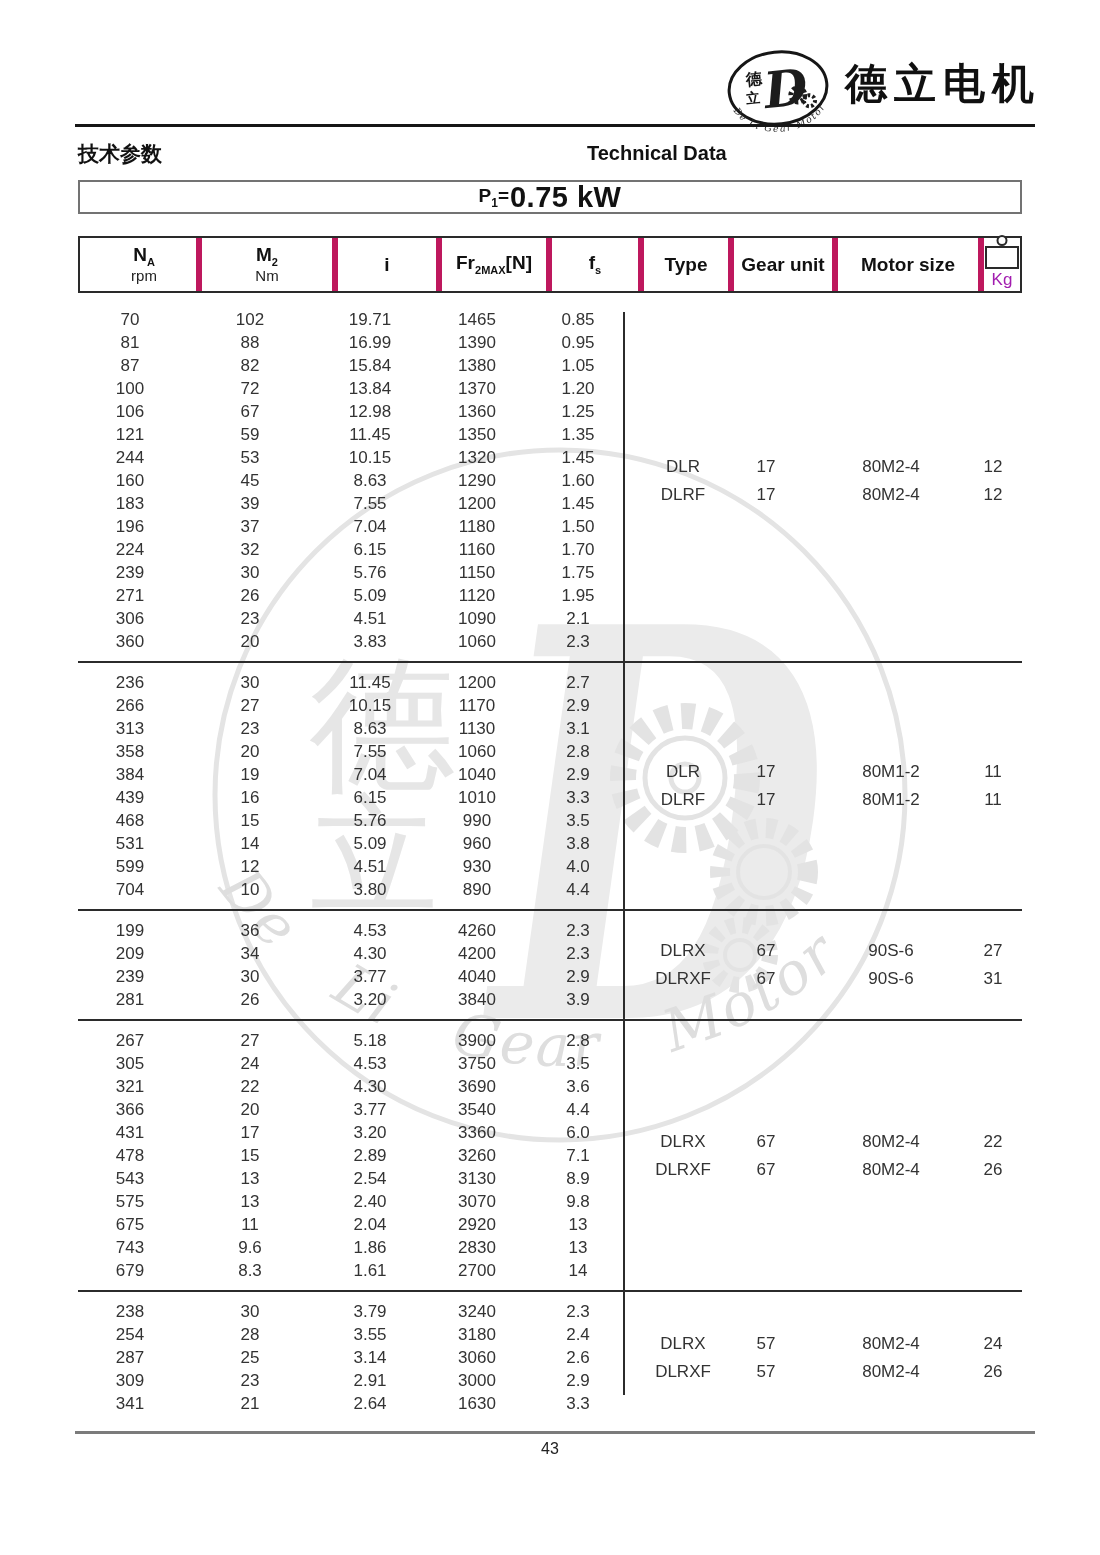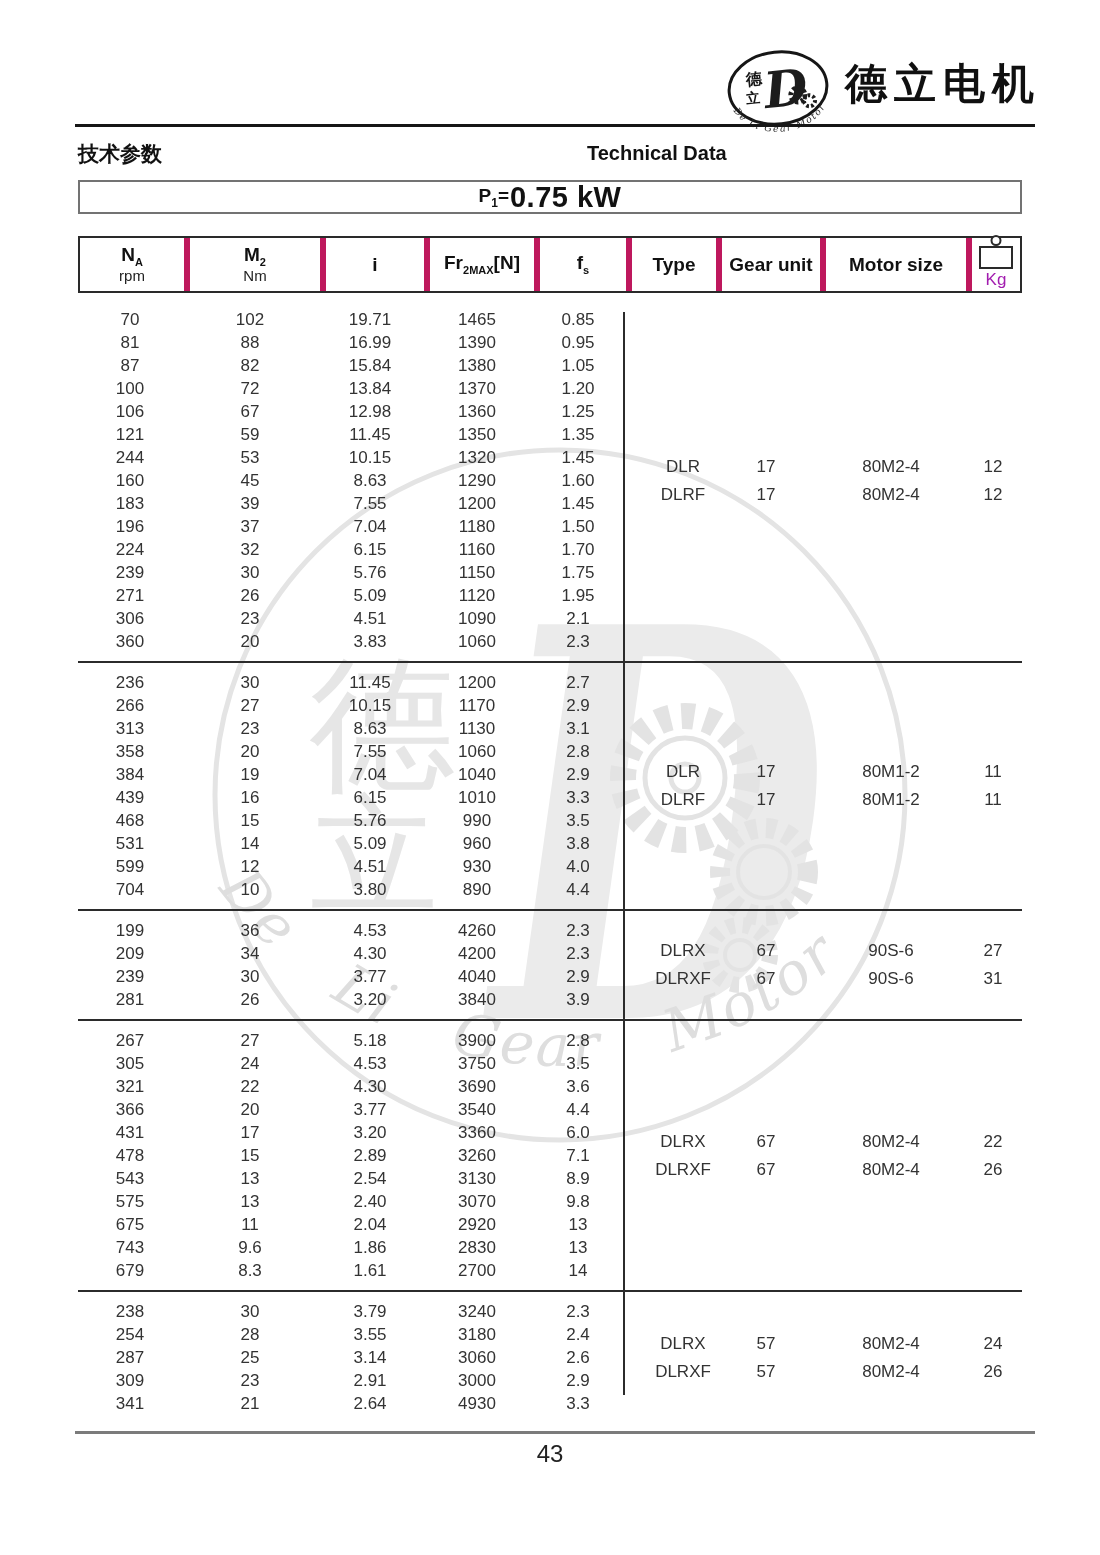--- a/index.html
+++ b/index.html
@@ -25,20 +25,21 @@
     border:2px solid #737373; display:flex; align-items:center; justify-content:center;
   }
   .power-label { font-size:19px; font-weight:bold; color:#111; }
   .power-label sub { font-size:12px; }
   .power-value { font-size:29px; font-weight:bold; color:#111; margin-left:1px; letter-spacing:0.5px; }
   
   .thead {
     position:absolute; left:78px; top:236px; width:944px; height:57px; box-sizing:border-box;
     border:2px solid #2a2a2a; display:grid;
     grid-template-columns:104px 136px 104px 110px 92px 90px 104px 146px auto;
+    padding-left:12px;
   }
   .hcell {
     border-left:6px solid #be185d; display:flex; flex-direction:column;
     align-items:center; justify-content:center; line-height:1.12;
   }
   .hcell:first-child { border-left:none; }
   .h-main { font-size:19px; font-weight:bold; color:#111; }
   .h-main sub { font-size:11px; }
   .h-unit { font-size:15px; color:#222; }
   .kg-icon { width:30px; height:19px; border:2px solid #2a2a2a; position:relative; margin:6px auto 1px auto; }
@@ -55,21 +56,21 @@
   .sec-left { width:546px; }
   .drow { display:grid; grid-template-columns:104px 136px 104px 110px 92px; height:23px; align-items:center; }
   .dcell { text-align:center; font-size:17px; color:#333; }
   .sec-right { width:398px; display:flex; align-items:center; }
   .type-block { width:100%; }
   .trow { display:grid; grid-template-columns:90px 104px 146px 58px; height:28px; align-items:center; }
   .tcell { font-size:17px; color:#333; text-align:center; }
   .tcell.t0 { text-align:center; padding-left:28px; }
   
   .footer-rule { position:absolute; left:75px; top:1431px; width:960px; height:3px; background:#7b7b7b; }
-  .page-num { position:absolute; left:0; top:1440px; width:100%; text-align:center; font-size:24px; color:#222; }
+  .page-num { position:absolute; left:0; top:1440px; width:100%; text-align:center; font-size:16px; color:#222; }
 </style>
 </head>
 <body>
 
 <div class="page">
 
   <svg class="watermark" width="1100" height="1555" viewBox="0 0 1100 1555">
     <circle cx="560" cy="795" r="345" fill="none" stroke="#e4e4e4" stroke-width="5"></circle>
     <text x="382" y="775" font-size="146" fill="#e6e6e6" text-anchor="middle" font-family="DejaVu Serif, serif">德</text>
     <text x="374" y="900" font-size="128" fill="#e6e6e6" text-anchor="middle" font-family="DejaVu Serif, serif">立</text>
@@ -543,21 +544,21 @@
                 <span class="dcell">309</span>
                 <span class="dcell">23</span>
                 <span class="dcell">2.91</span>
                 <span class="dcell">3000</span>
                 <span class="dcell">2.9</span>
               </div>
               <div class="drow">
                 <span class="dcell">341</span>
                 <span class="dcell">21</span>
                 <span class="dcell">2.64</span>
-                <span class="dcell">4930</span>
+                <span class="dcell">1630</span>
                 <span class="dcell">3.3</span>
               </div>
             </div>
             <div class="sec-right">
               <div class="type-block">
                 <div class="trow">
                   <span class="tcell t0">DLRX</span>
                   <span class="tcell">57</span>
                   <span class="tcell">80M2-4</span>
                   <span class="tcell">24</span>

